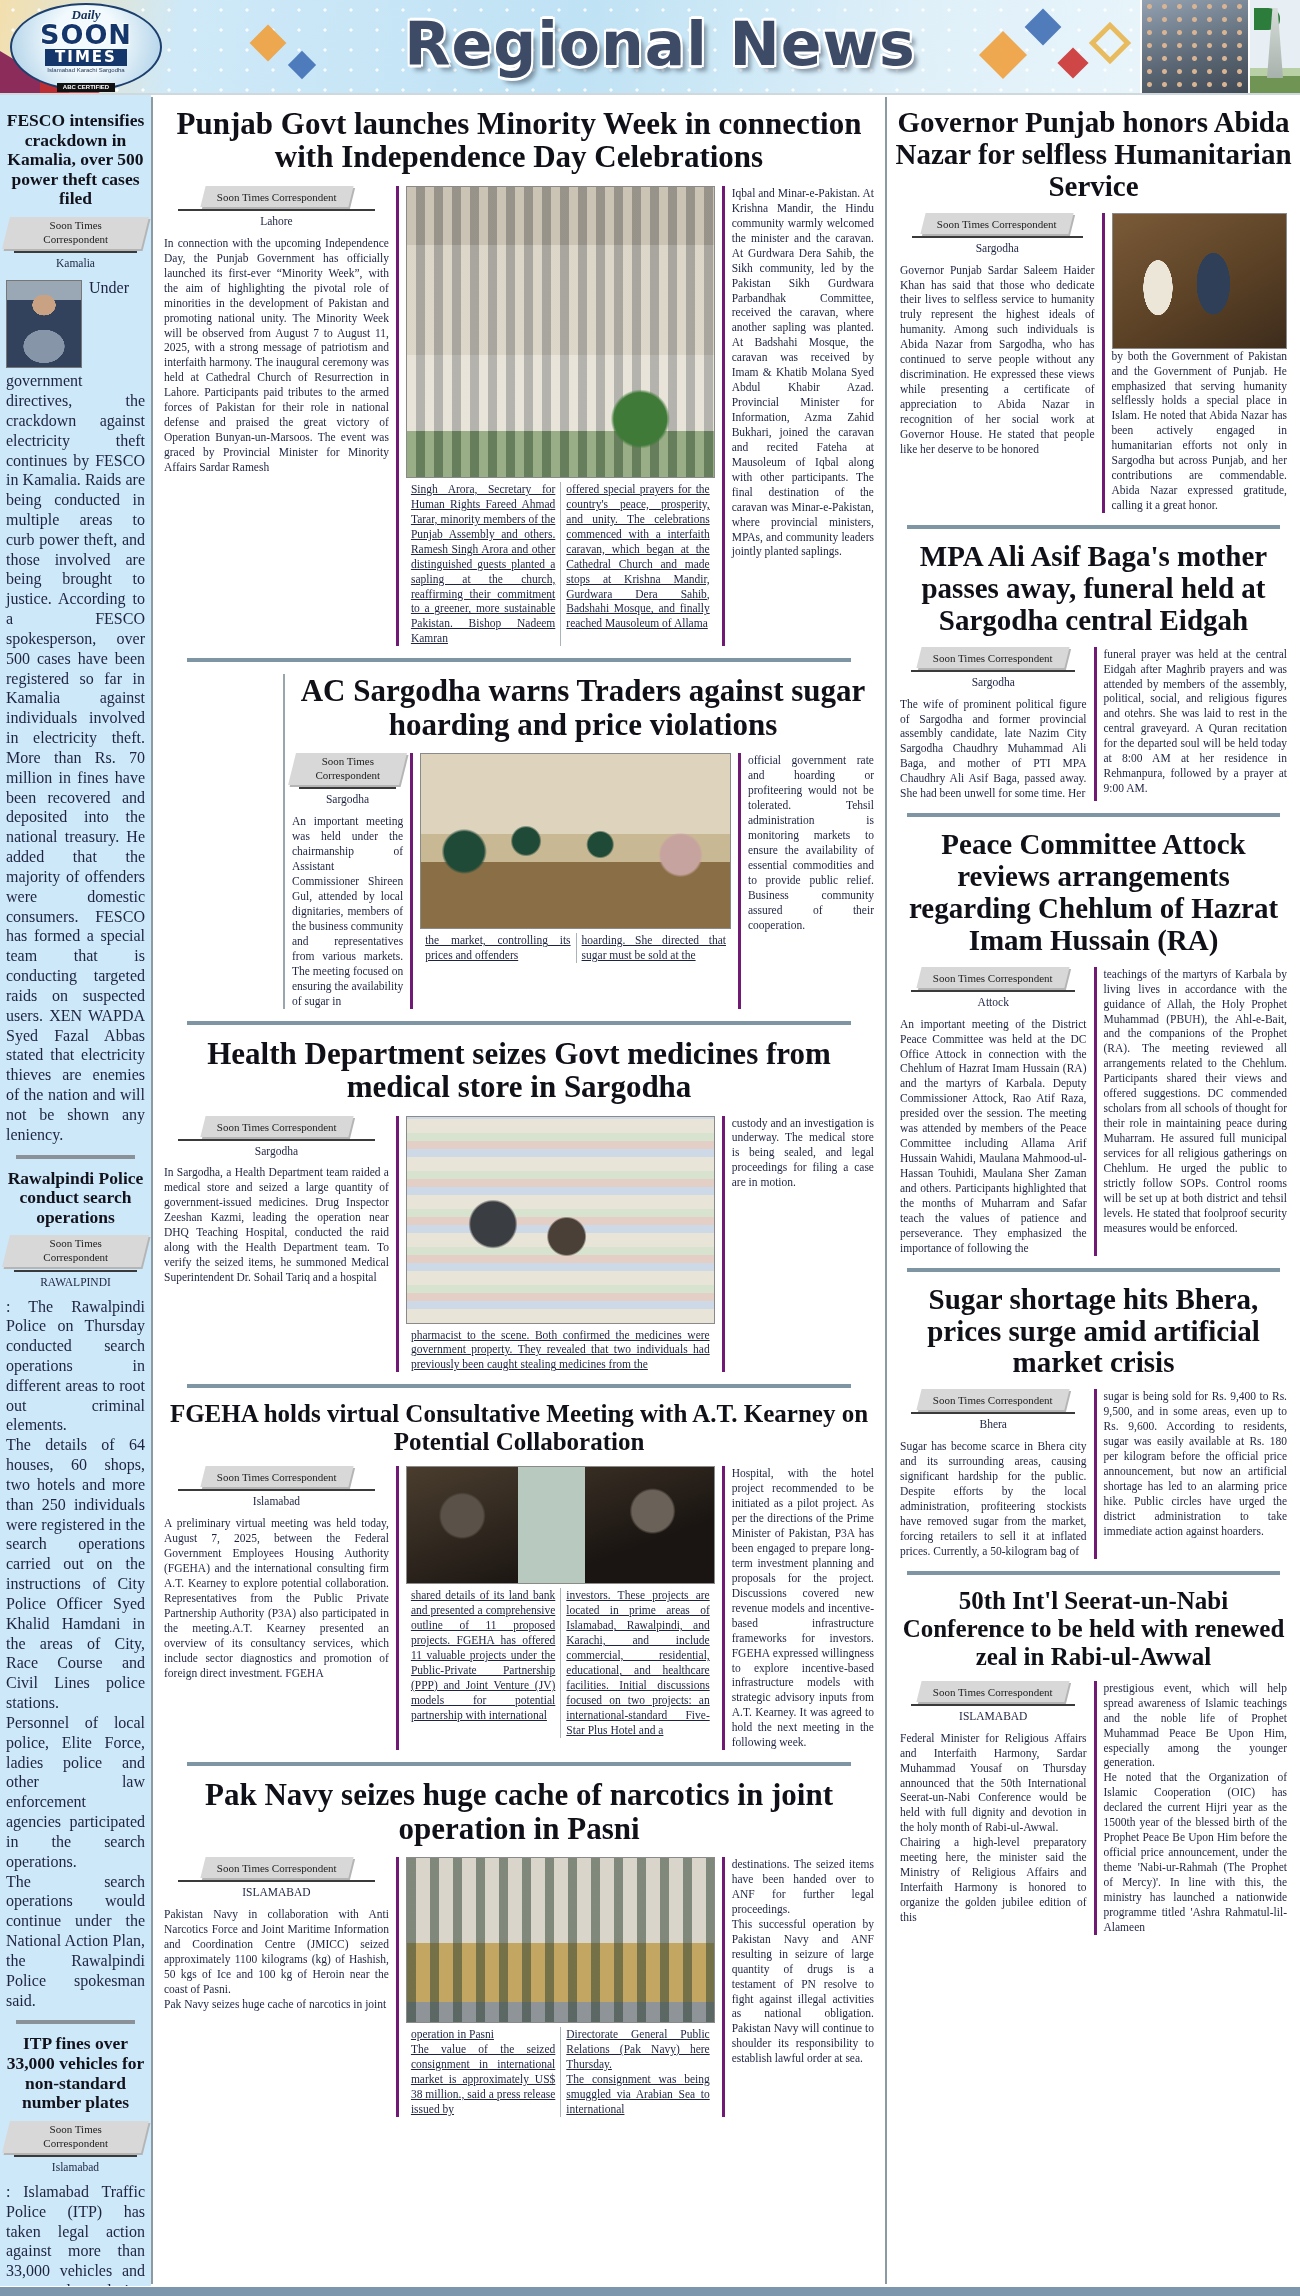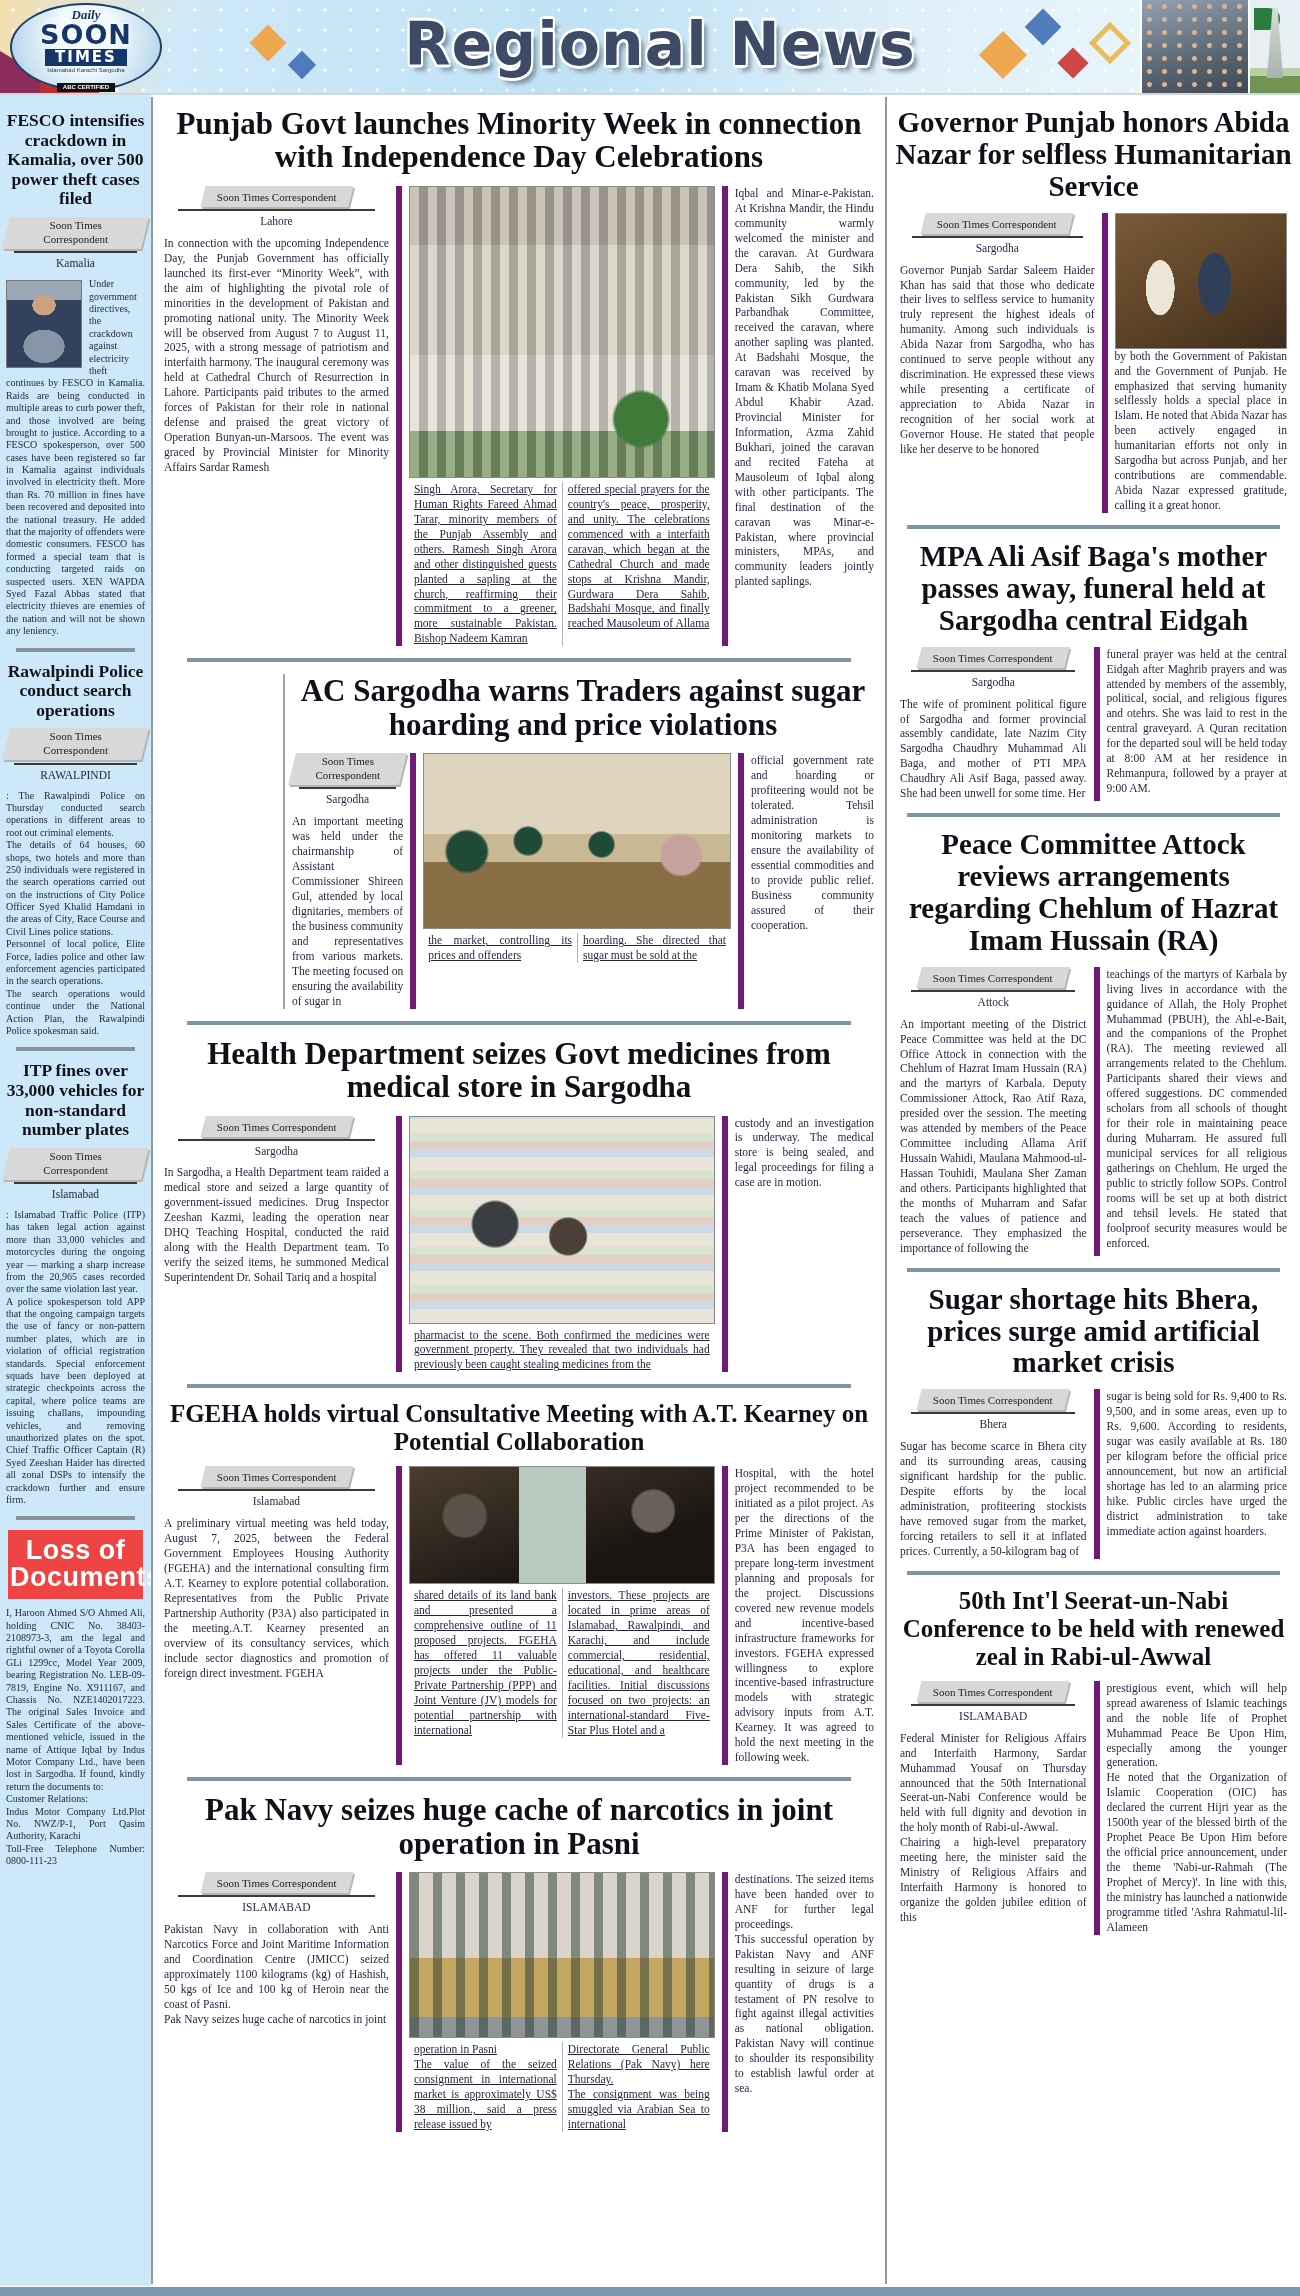--- a/index.html
+++ b/index.html
@@ -76,24 +76,24 @@
   .head-md { font: bold 25px/1.12 "Liberation Serif", serif; color:#101018; text-align:center; margin: 8px 2px 10px; }
   .byline-wrap { text-align:center; margin-bottom: 7px; }
   .byline-box { display:inline-block; background:#d8d8d8; box-shadow: 2px 2px 0 #b5b5b5;
     padding: 1px 14px 2px; transform: skewX(-14deg); }
   .byline-box span { display:inline-block; transform: skewX(14deg);
     font: 11px/1.3 "Liberation Serif", serif; color:#222; }
   .byline-rule { width: 88%; margin: 2px auto 3px; border-bottom: 2.5px solid #3a3a3a; }
   .dateline { font: 11.5px/1.3 "Liberation Serif", serif; color:#1e2340; }
   .body { font: 11.5px/1.3 "Liberation Serif", serif; text-align: justify;
           color:#1e2340; white-space: pre-line; }
-  .left-body { font-size: 10px; line-height: 1.24; }
+  .left-body { font-size: 16px; line-height: 1.24; }
   .cols { display:flex; align-items: stretch; }
   .col { padding: 0 7px; min-width: 0; }
-  .col + .col { border-left: 6px solid #701a75; }
+  .col + .col { border-left: 3px solid #701a75; }
   .w33 { flex: 0 0 33%; } .w45 { flex: 0 0 45%; } .w22 { flex: 0 0 22%; }
   .w21 { flex: 0 0 21%; } .w55 { flex: 0 0 55%; } .w24 { flex: 0 0 24%; }
   .w50 { flex: 0 0 50%; } .w52 { flex: 0 0 52%; } .w48 { flex: 0 0 48%; }
   .subcols { display:flex; margin-top: 4px; text-decoration: underline; }
   .subcols .body { flex:1 1 50%; padding: 0 5px; min-width:0; }
   .subcols .body + .body { border-left: 1px solid #a9b3b9; }
   .photo { border: 1px solid #8a8a8a; width: 100%; }
   .hrule { height: 4px; background: #7e95a4; margin: 12px 30px; }
   .hrule-left { height: 4px; background: #8a9198; margin: 10px 10px; }
   .hrule-right { height: 4px; background: #7e95a4; margin: 12px 14px; }

